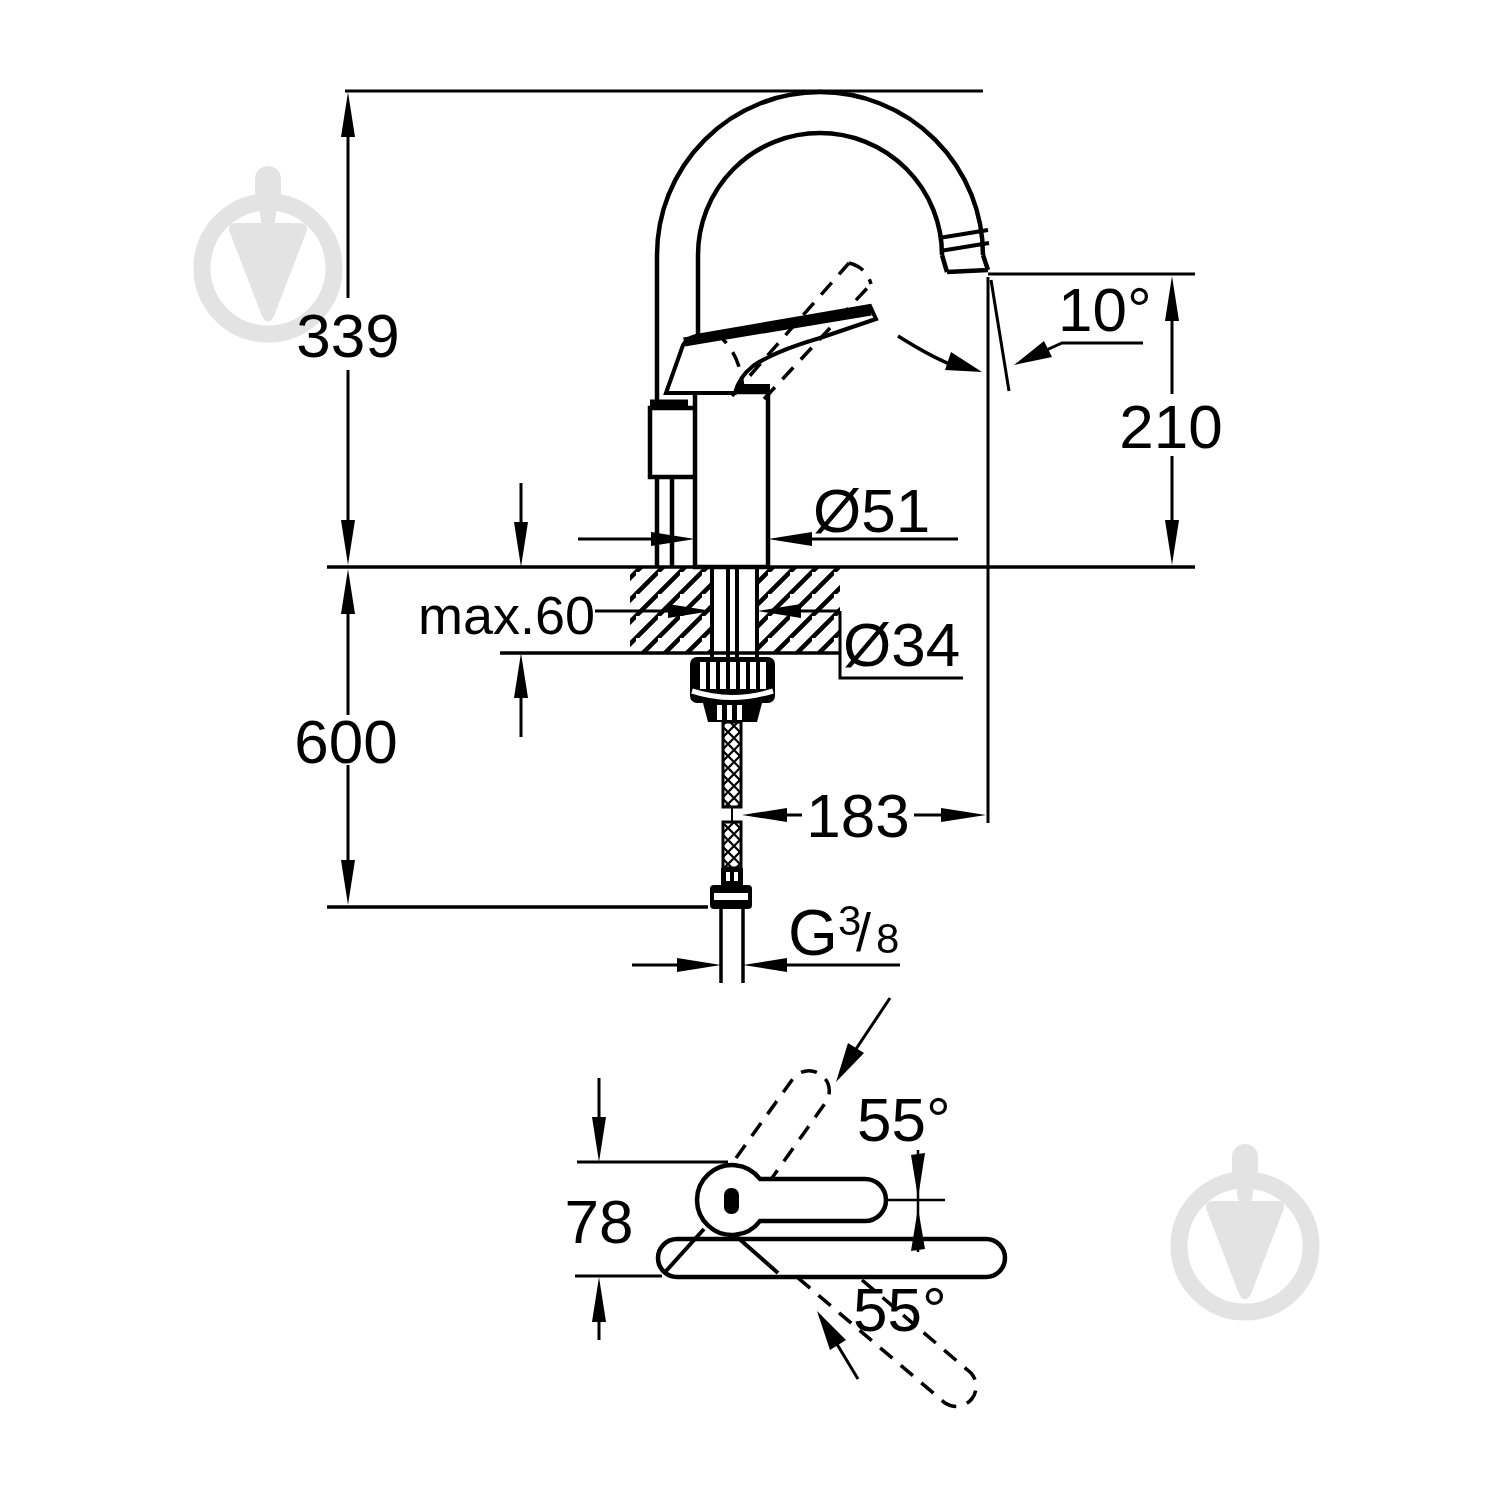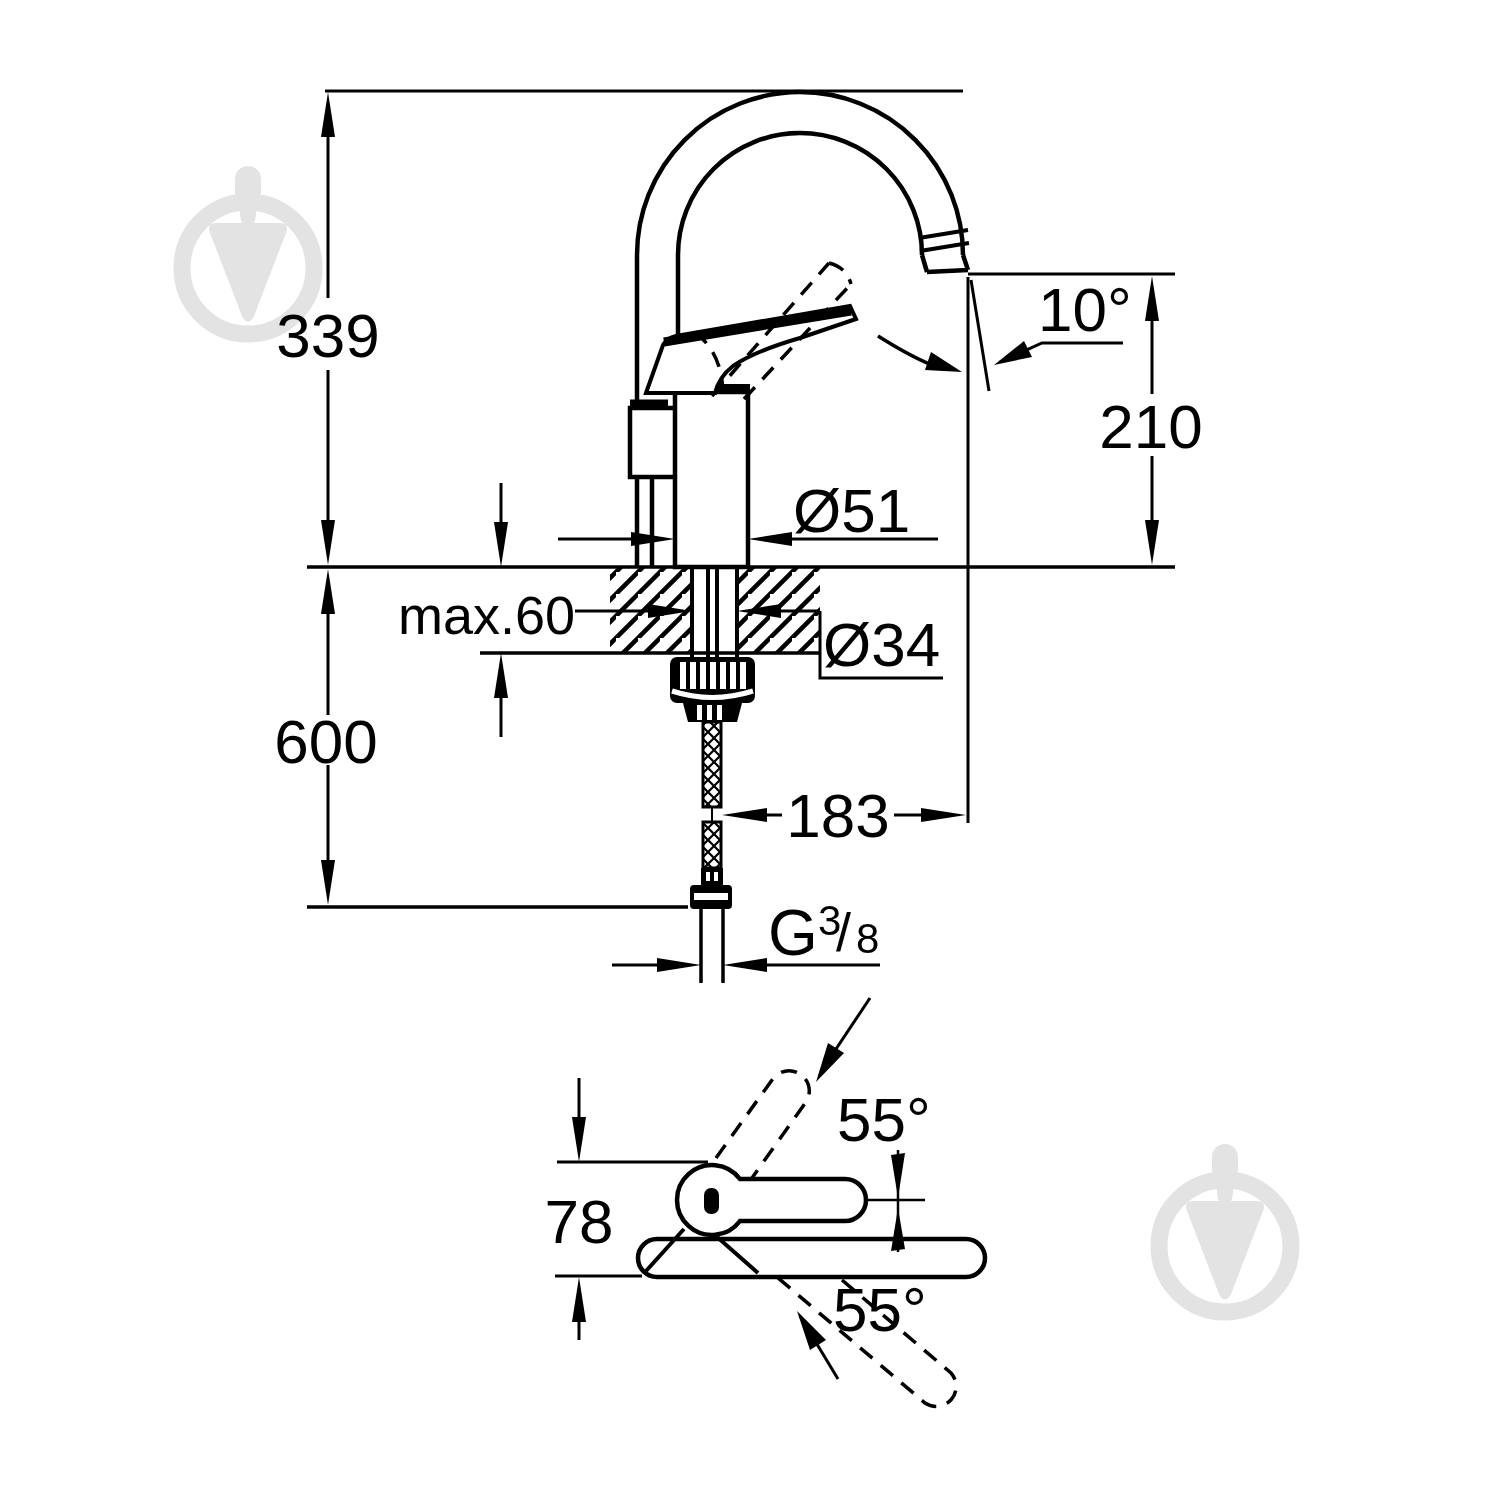--- a/index.html
+++ b/index.html
@@ -1,21 +1,21 @@
 <!DOCTYPE html>
 <html style="--line: #000000; --wm: #e3e3e3; --bg: #ffffff;"><head>
 <meta charset="utf-8">
 <style>
   :root{
     --line:#000000;
     --wm:#e3e3e3;
     --bg:#ffffff;
   }
   html,body{margin:0;padding:0;background:var(--bg);}
-  .page{width:1436px;height:1500px;background:var(--bg);position:relative;overflow:hidden;}
+  .page{width:1436px;height:1500px;background:var(--bg);position:relative;overflow:hidden;margin-left:20px;}
   svg{display:block;}
   .ln{stroke:var(--line);fill:none;}
   .fl{fill:var(--line);stroke:none;}
   .wh{fill:#ffffff;stroke:var(--line);}
   .dash{stroke:var(--line);fill:none;stroke-dasharray:16 11;}
   .txt{fill:var(--line);font-family:"Liberation Sans","DejaVu Sans",sans-serif;}
   .mid{text-anchor:middle;}
 </style>
 </head>
 <body>

